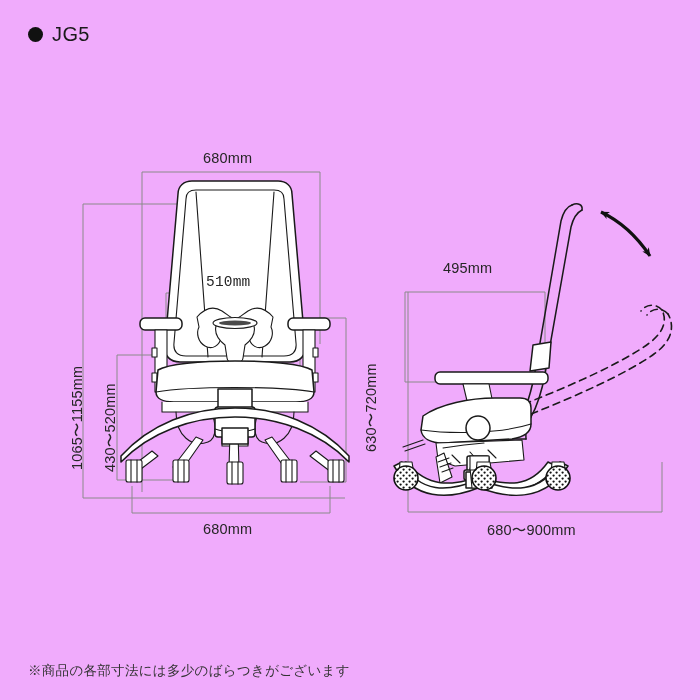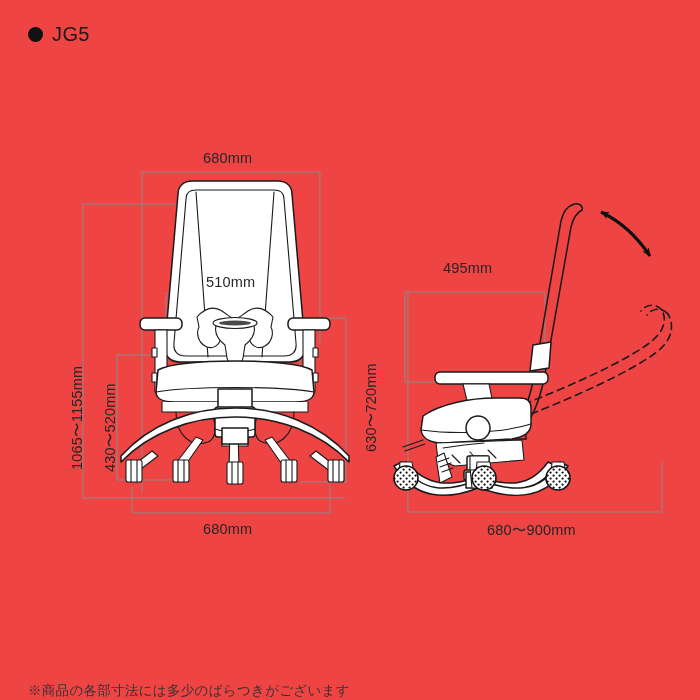--- a/index.html
+++ b/index.html
@@ -8,21 +8,21 @@
     background: #ffffff;
   }
   body {
     font-family: "Liberation Sans", sans-serif;
     -webkit-font-smoothing: antialiased;
   }
   #page {
     position: relative;
     width: 700px;
     height: 700px;
-    background: #ef4444;
+    background: #f0abfc;
     overflow: hidden;
   }
   
   #header {
     position: absolute;
     left: 28px;
     top: 24px;
     display: flex;
     align-items: center;
     gap: 9px;
@@ -61,21 +61,20 @@
   }
   
   #footnote {
     position: absolute;
     left: 28px;
     top: 662px;
     font-size: 13.5px;
     color: #333333;
     letter-spacing: 0.3px;
     white-space: nowrap;
-    margin-top: 20px;
   }
 </style>
 </head>
 <body>
 
 <div id="page">
 
   <div id="header">
     <span id="bullet"></span>
     <span id="title-text">JG5</span>
@@ -361,21 +360,21 @@
         <g>
           <path class="olf2" d="M477,462 L490,462 L492,474 L476,474 Z"></path>
           <circle cx="484" cy="478" r="12" fill="url(#tread)" stroke="#111" stroke-width="1.6"></circle>
         </g>
       </g>
     </g>
   </svg>
 
   <div class="dim-label" style="left:203px; top:150px;">680mm</div>
 
-  <div class="dim-label" style="left:206px; top:274px;">510mm</div>
+  <div class="dim-label" style="left:206px; top:274px;font-family:Liberation Mono, monospace;">510mm</div>
 
   <div class="dim-label vert" style="left:68px; top:470px;">1065〜1155mm</div>
 
   <div class="dim-label vert" style="left:101px; top:472px;">430〜520mm</div>
 
   <div class="dim-label vert" style="left:362px; top:452px;">630〜720mm</div>
 
   <div class="dim-label" style="left:203px; top:521px;">680mm</div>
 
   <div class="dim-label" style="left:443px; top:260px;">495mm</div>

